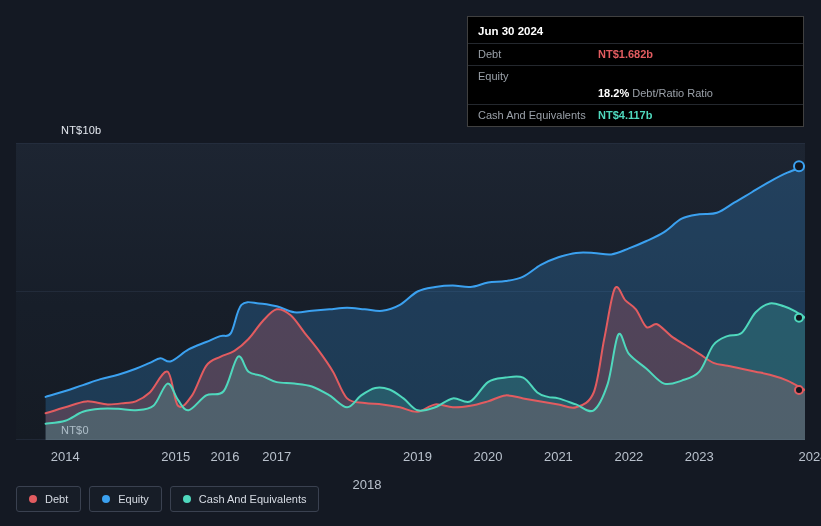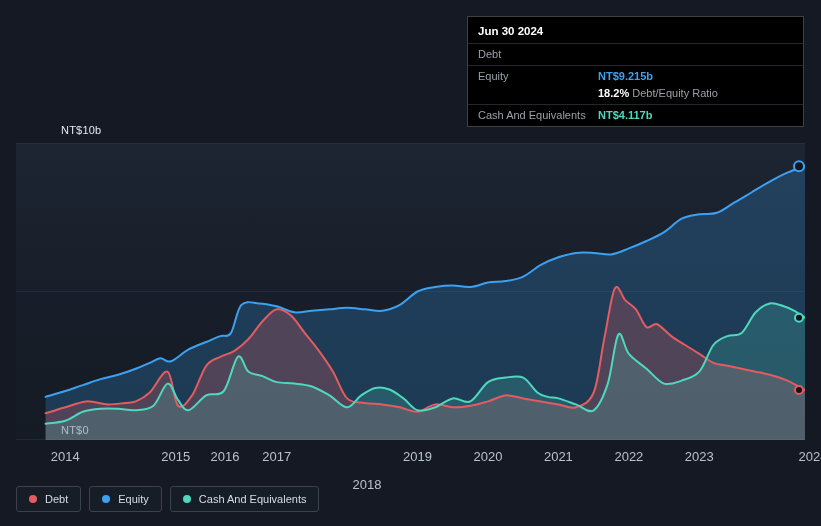--- a/index.html
+++ b/index.html
@@ -79,30 +79,30 @@
       <span class="x-tick" style="left: 558.4px;">2021</span>
       <span class="x-tick" style="left: 628.9px;">2022</span>
       <span class="x-tick" style="left: 699.3px;">2023</span>
       <span class="x-tick" style="left: 813px;">2024</span>
     </div>
 
   <div class="tooltip">
     <div class="tt-header">Jun 30 2024</div>
     <div class="tt-row">
       <span class="tt-label">Debt</span>
+      <span class="tt-value" id="tt-debt" style="color: rgb(226, 92, 96);">NT$1.682b</span>
     </div>
     <div class="tt-row">
       <span class="tt-label">Equity</span>
-      <span class="tt-value" id="tt-equity" style="color: rgb(59, 161, 240);">NT$9.215b</span>
     </div>
     <div class="tt-row noborder">
       <span class="tt-label"></span>
       <span>
         <span class="ratio-pct">18.2%</span>
-        <span class="ratio-text">Debt/Equity Ratio</span>
+        <span class="ratio-text">Debt/Ratio Ratio</span>
       </span>
     </div>
     <div class="tt-row">
       <span class="tt-label">Cash And Equivalents</span>
       <span class="tt-value" id="tt-cash" style="color: rgb(79, 216, 189);">NT$4.117b</span>
     </div>
   </div>
 
   <div class="legend">
     <div class="legend-item">

